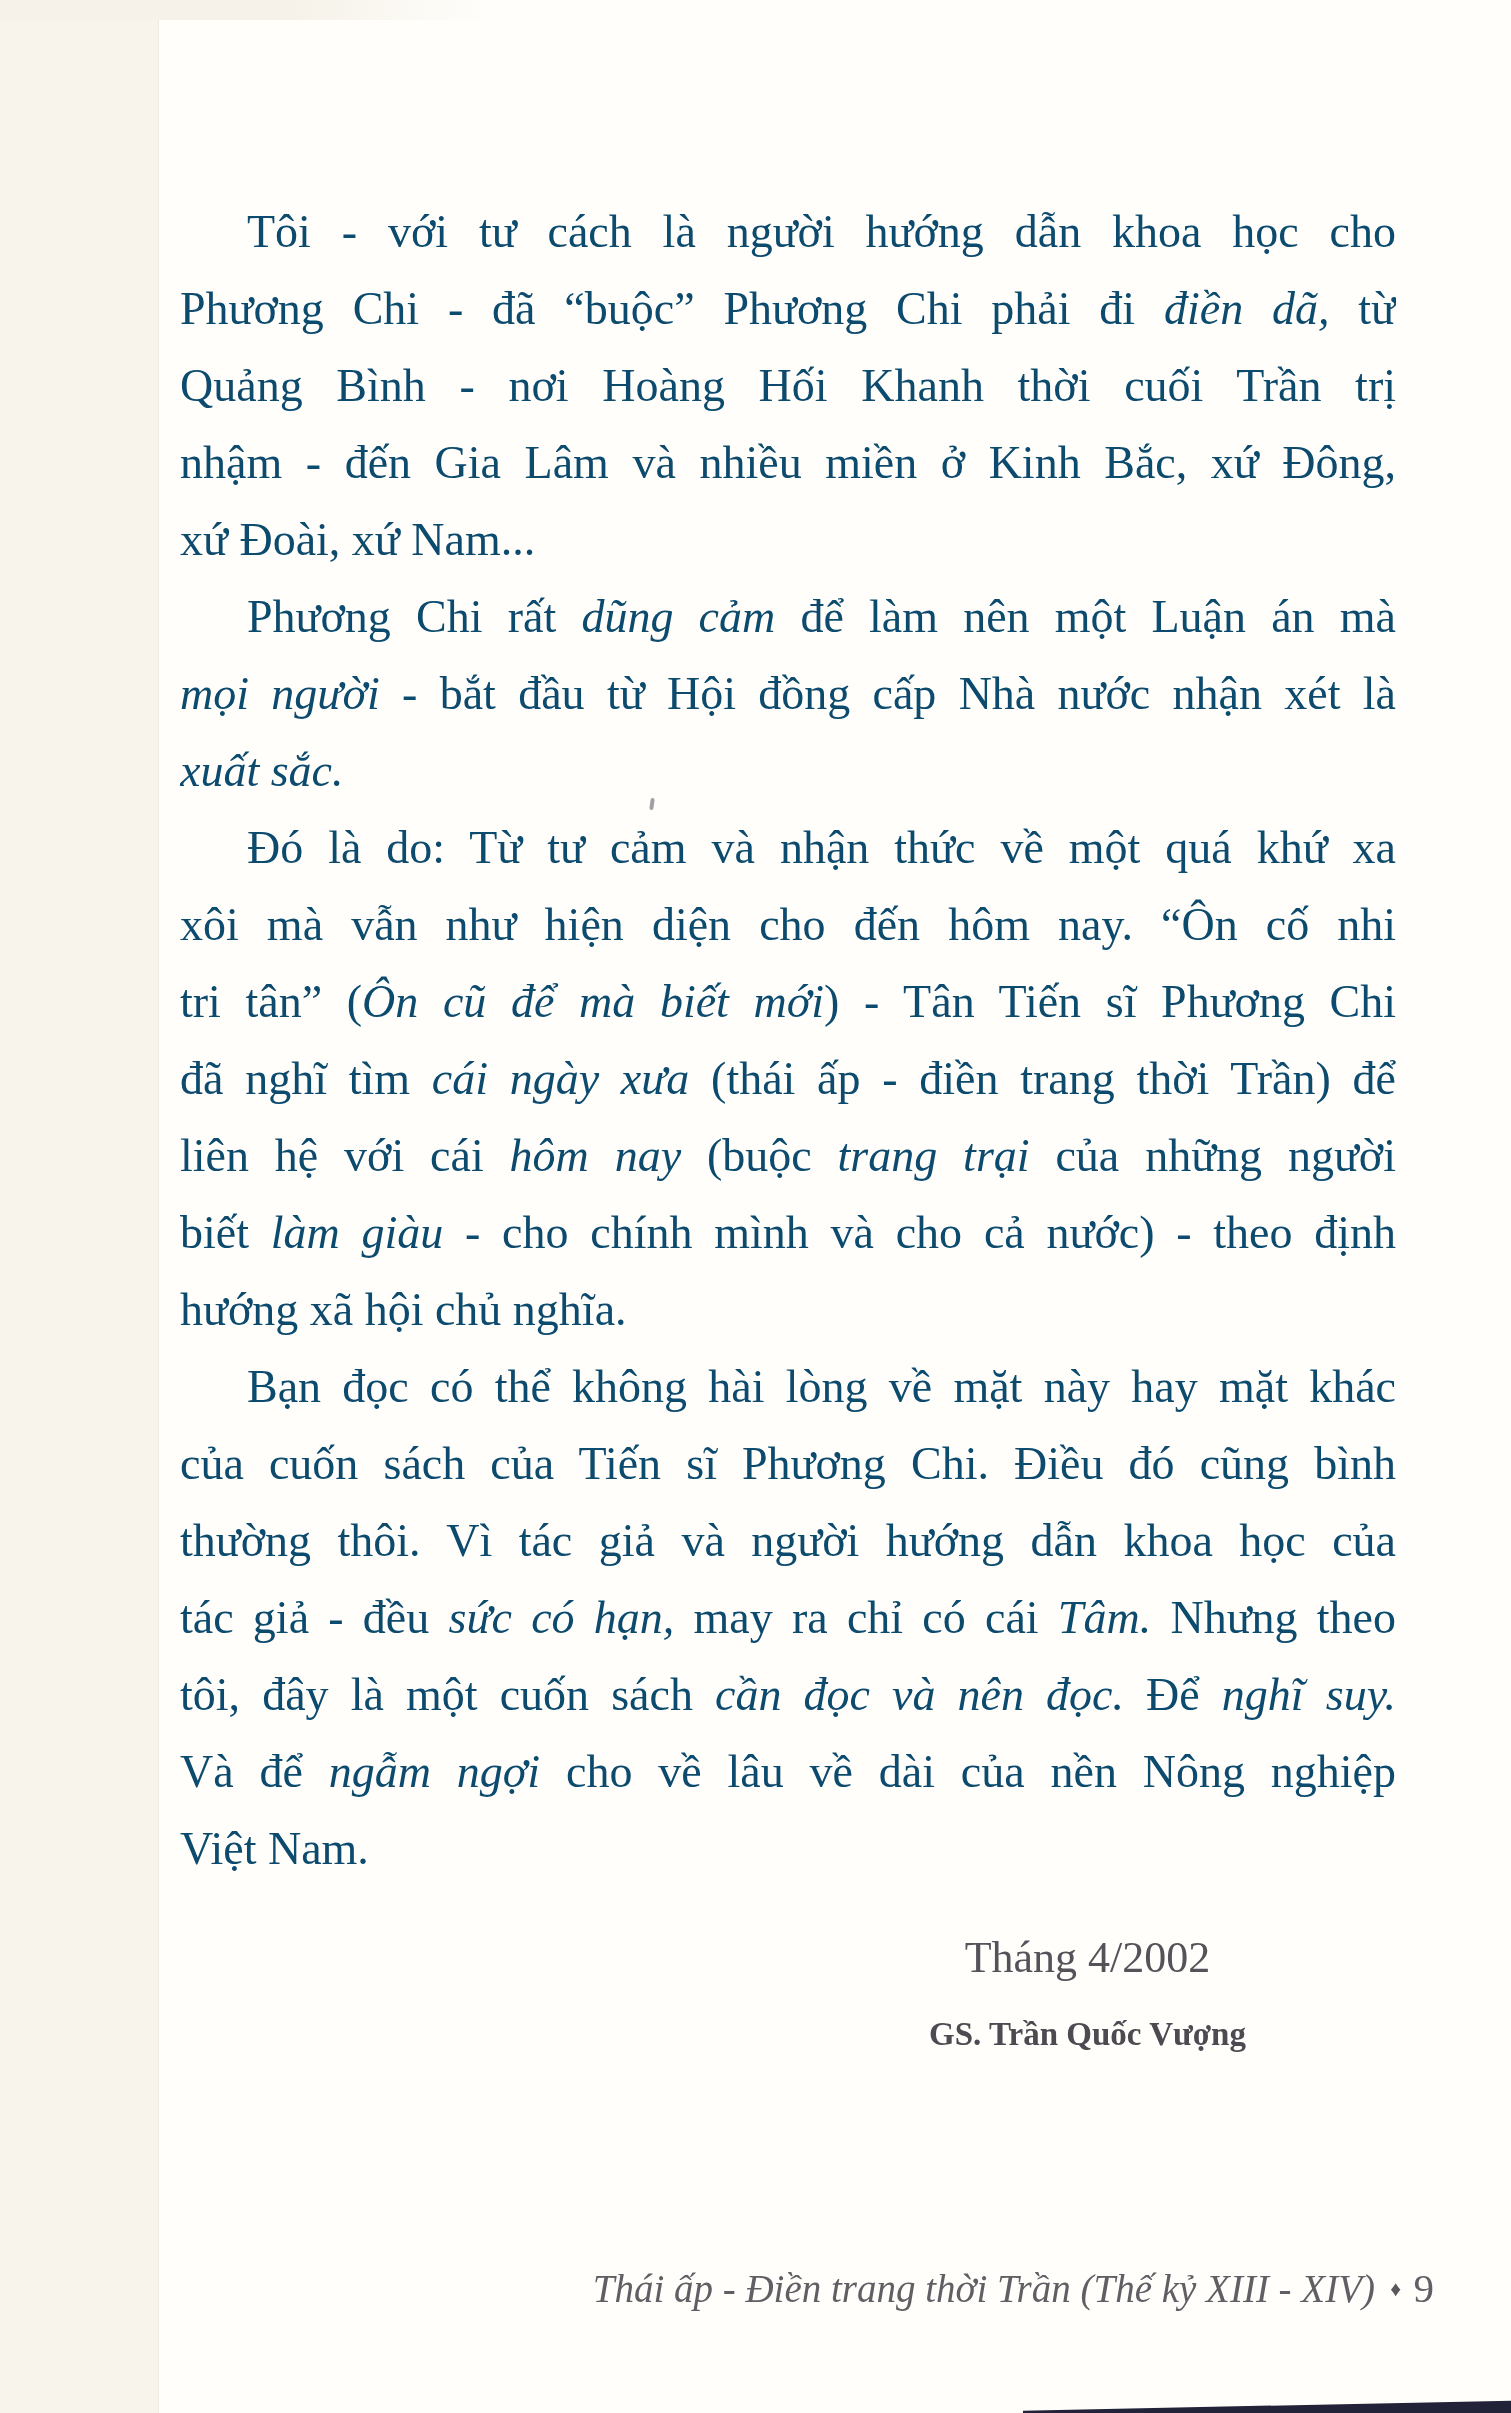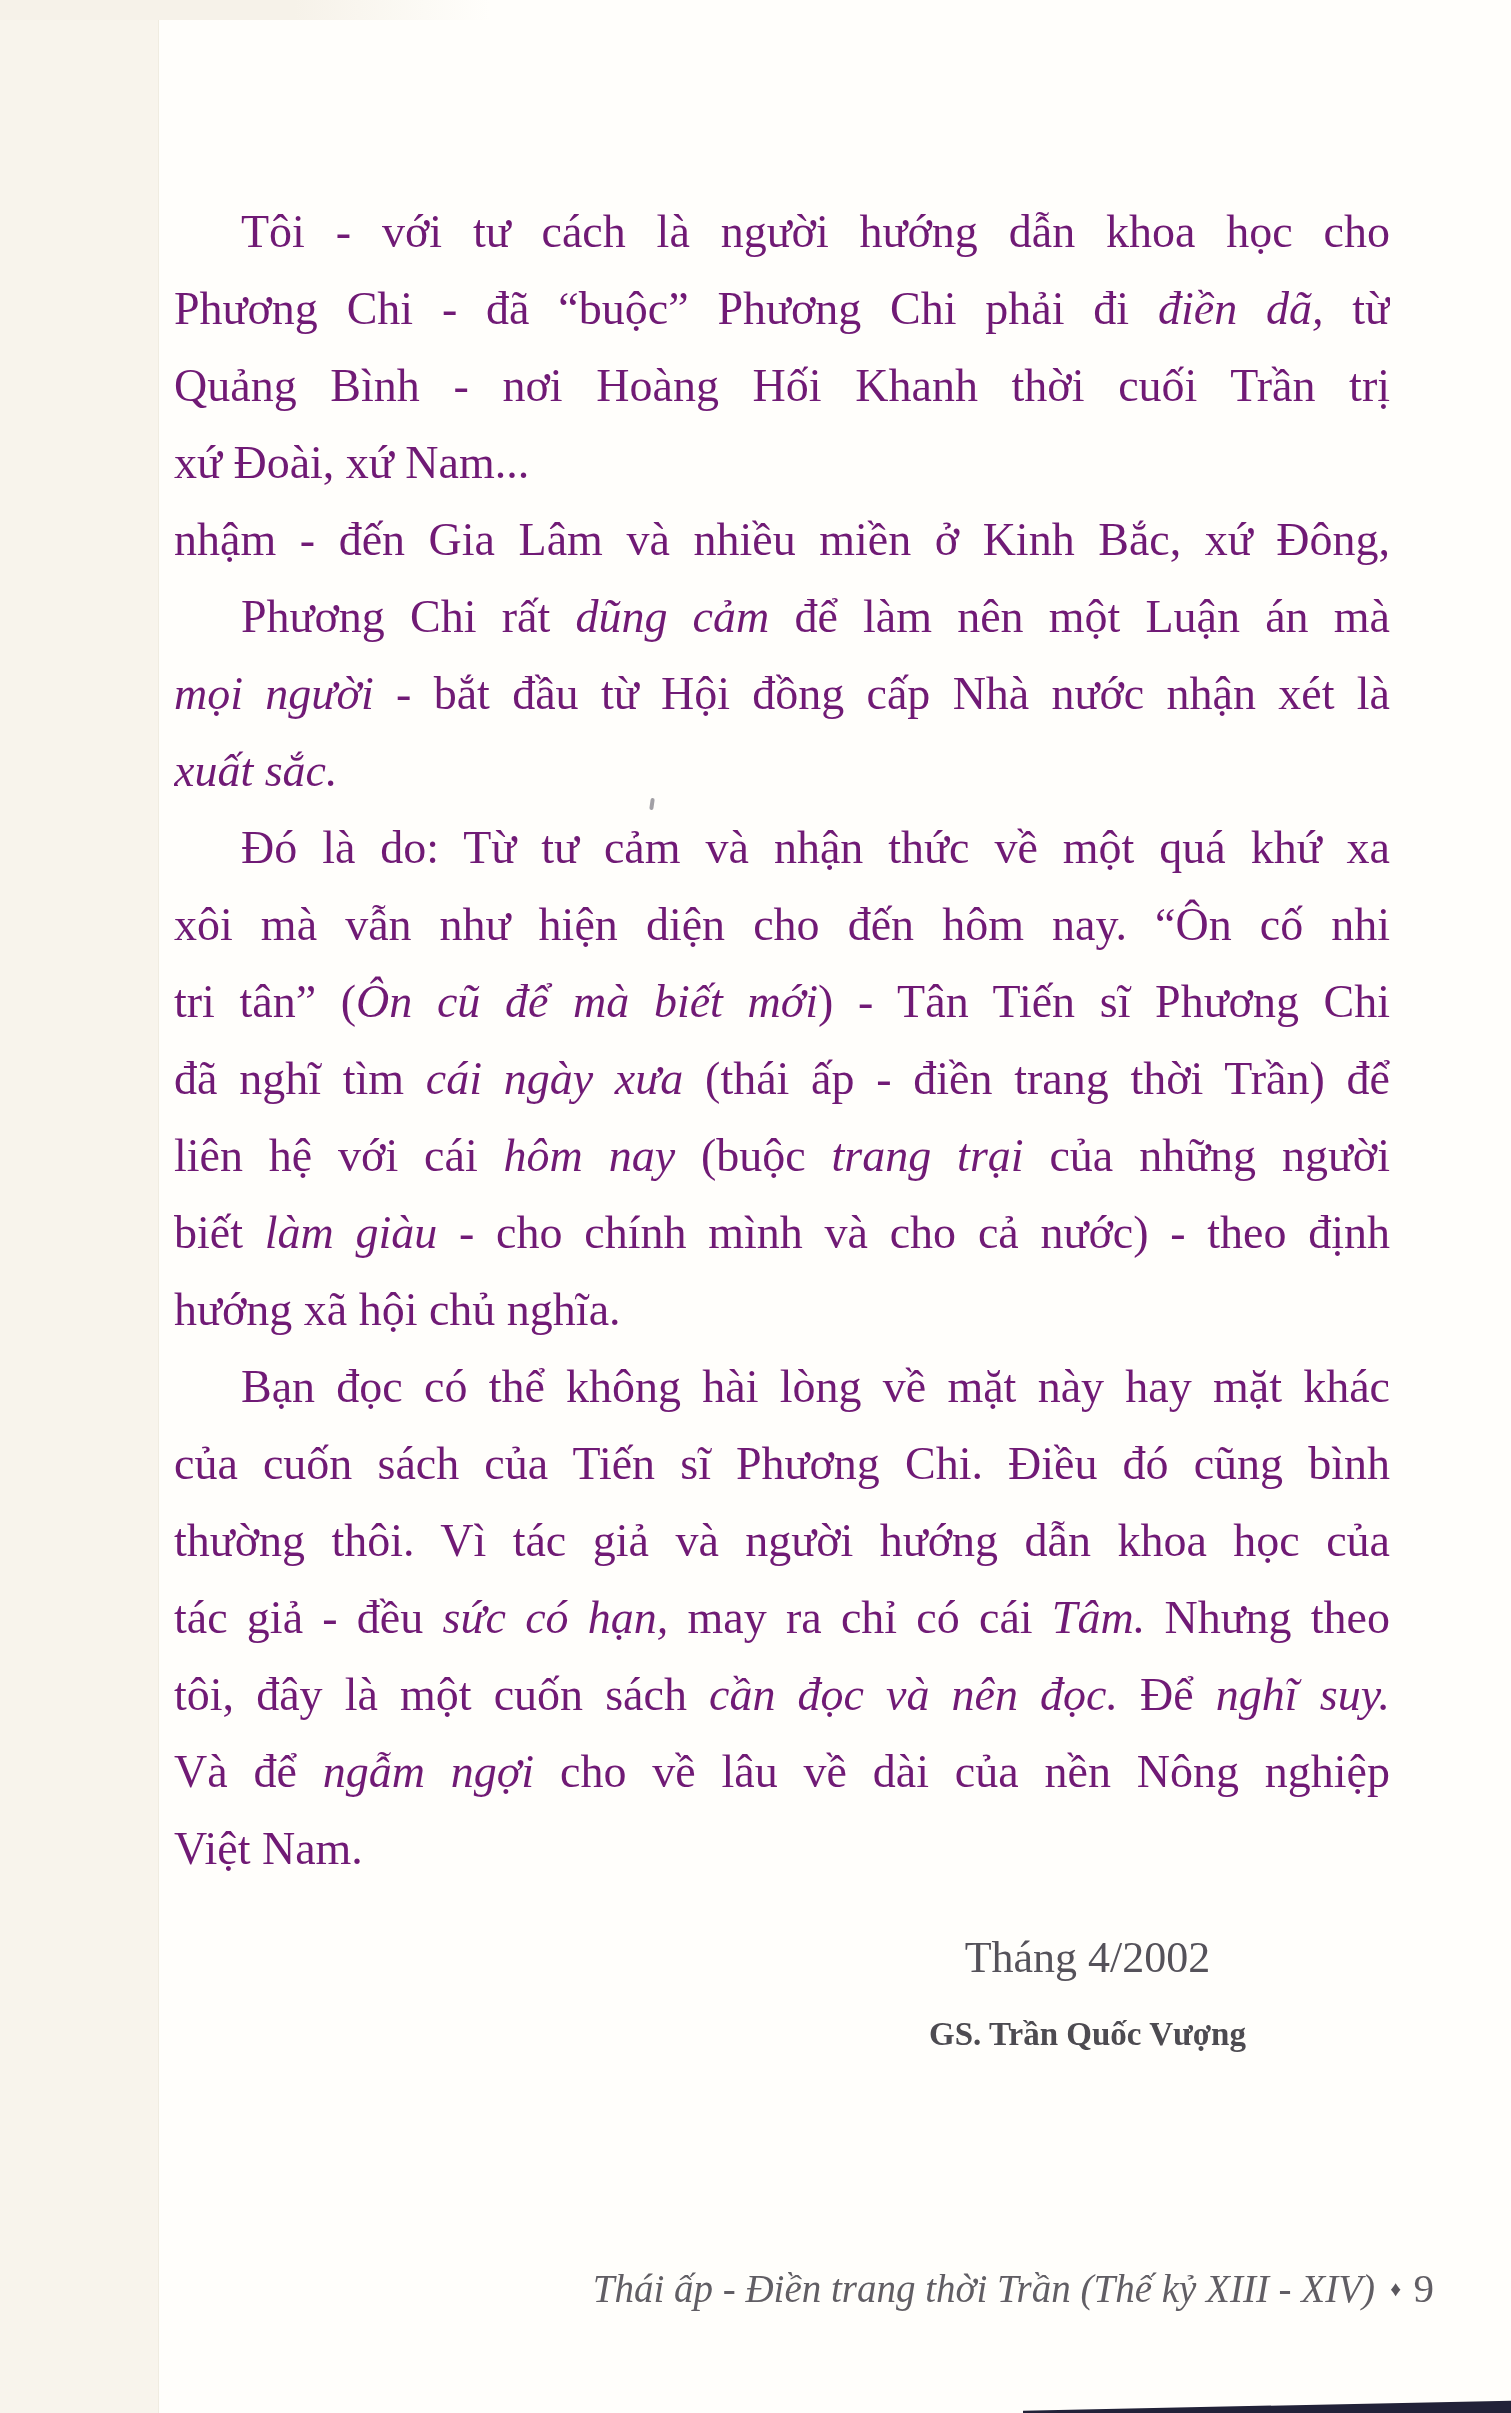--- a/index.html
+++ b/index.html
@@ -19,23 +19,23 @@
     width: 158px; height: 2413px;
     background: #f8f4ec;
     border-right: 1.5px solid #f0ece1;
   }
   .top-strip {
     position: absolute; left: 0; top: 0;
     width: 490px; height: 20px;
     background: linear-gradient(to right, #f6f2e9 60%, rgba(246,242,233,0));
   }
   .text-block {
-    position: absolute; left: 174px; top: 193px;
+    position: absolute; left: 180px; top: 193px;
     width: 1216px;
-    color: #701a75;
+    color: #0c4a6e;
   }
   .paragraph { margin: 0; }
   .line {
     height: 77px; line-height: 77px;
     font-size: 46px;
     text-align: justify;
     text-align-last: justify;
     overflow: hidden;
     white-space: normal;
   }
@@ -79,22 +79,22 @@
 
 <div class="page">
   <div class="margin-strip"></div>
   <div class="top-strip"></div>
 
   <div class="text-block">
       <div class="paragraph">
         <div class="line first"><span>Tôi - với tư cách là người hướng dẫn khoa học cho</span></div>
         <div class="line"><span>Phương Chi - đã “buộc” Phương Chi phải đi </span><span class="it">điền dã,</span><span> từ</span></div>
         <div class="line"><span>Quảng Bình - nơi Hoàng Hối Khanh thời cuối Trần trị</span></div>
+        <div class="line"><span>nhậm - đến Gia Lâm và nhiều miền ở Kinh Bắc, xứ Đông,</span></div>
         <div class="line last"><span>xứ Đoài, xứ Nam...</span></div>
-        <div class="line"><span>nhậm - đến Gia Lâm và nhiều miền ở Kinh Bắc, xứ Đông,</span></div>
       </div>
       <div class="paragraph">
         <div class="line first"><span>Phương Chi rất </span><span class="it">dũng cảm</span><span> để làm nên một Luận án mà</span></div>
         <div class="line"><span class="it">mọi người</span><span> - bắt đầu từ Hội đồng cấp Nhà nước nhận xét là</span></div>
         <div class="line last"><span class="it">xuất sắc.</span></div>
       </div>
       <div class="paragraph">
         <div class="line first"><span>Đó là do: Từ tư cảm và nhận thức về một quá khứ xa</span></div>
         <div class="line"><span>xôi mà vẫn như hiện diện cho đến hôm nay. “Ôn cố nhi</span></div>
         <div class="line"><span>tri tân” (</span><span class="it">Ôn cũ để mà biết mới</span><span>) - Tân Tiến sĩ Phương Chi</span></div>

